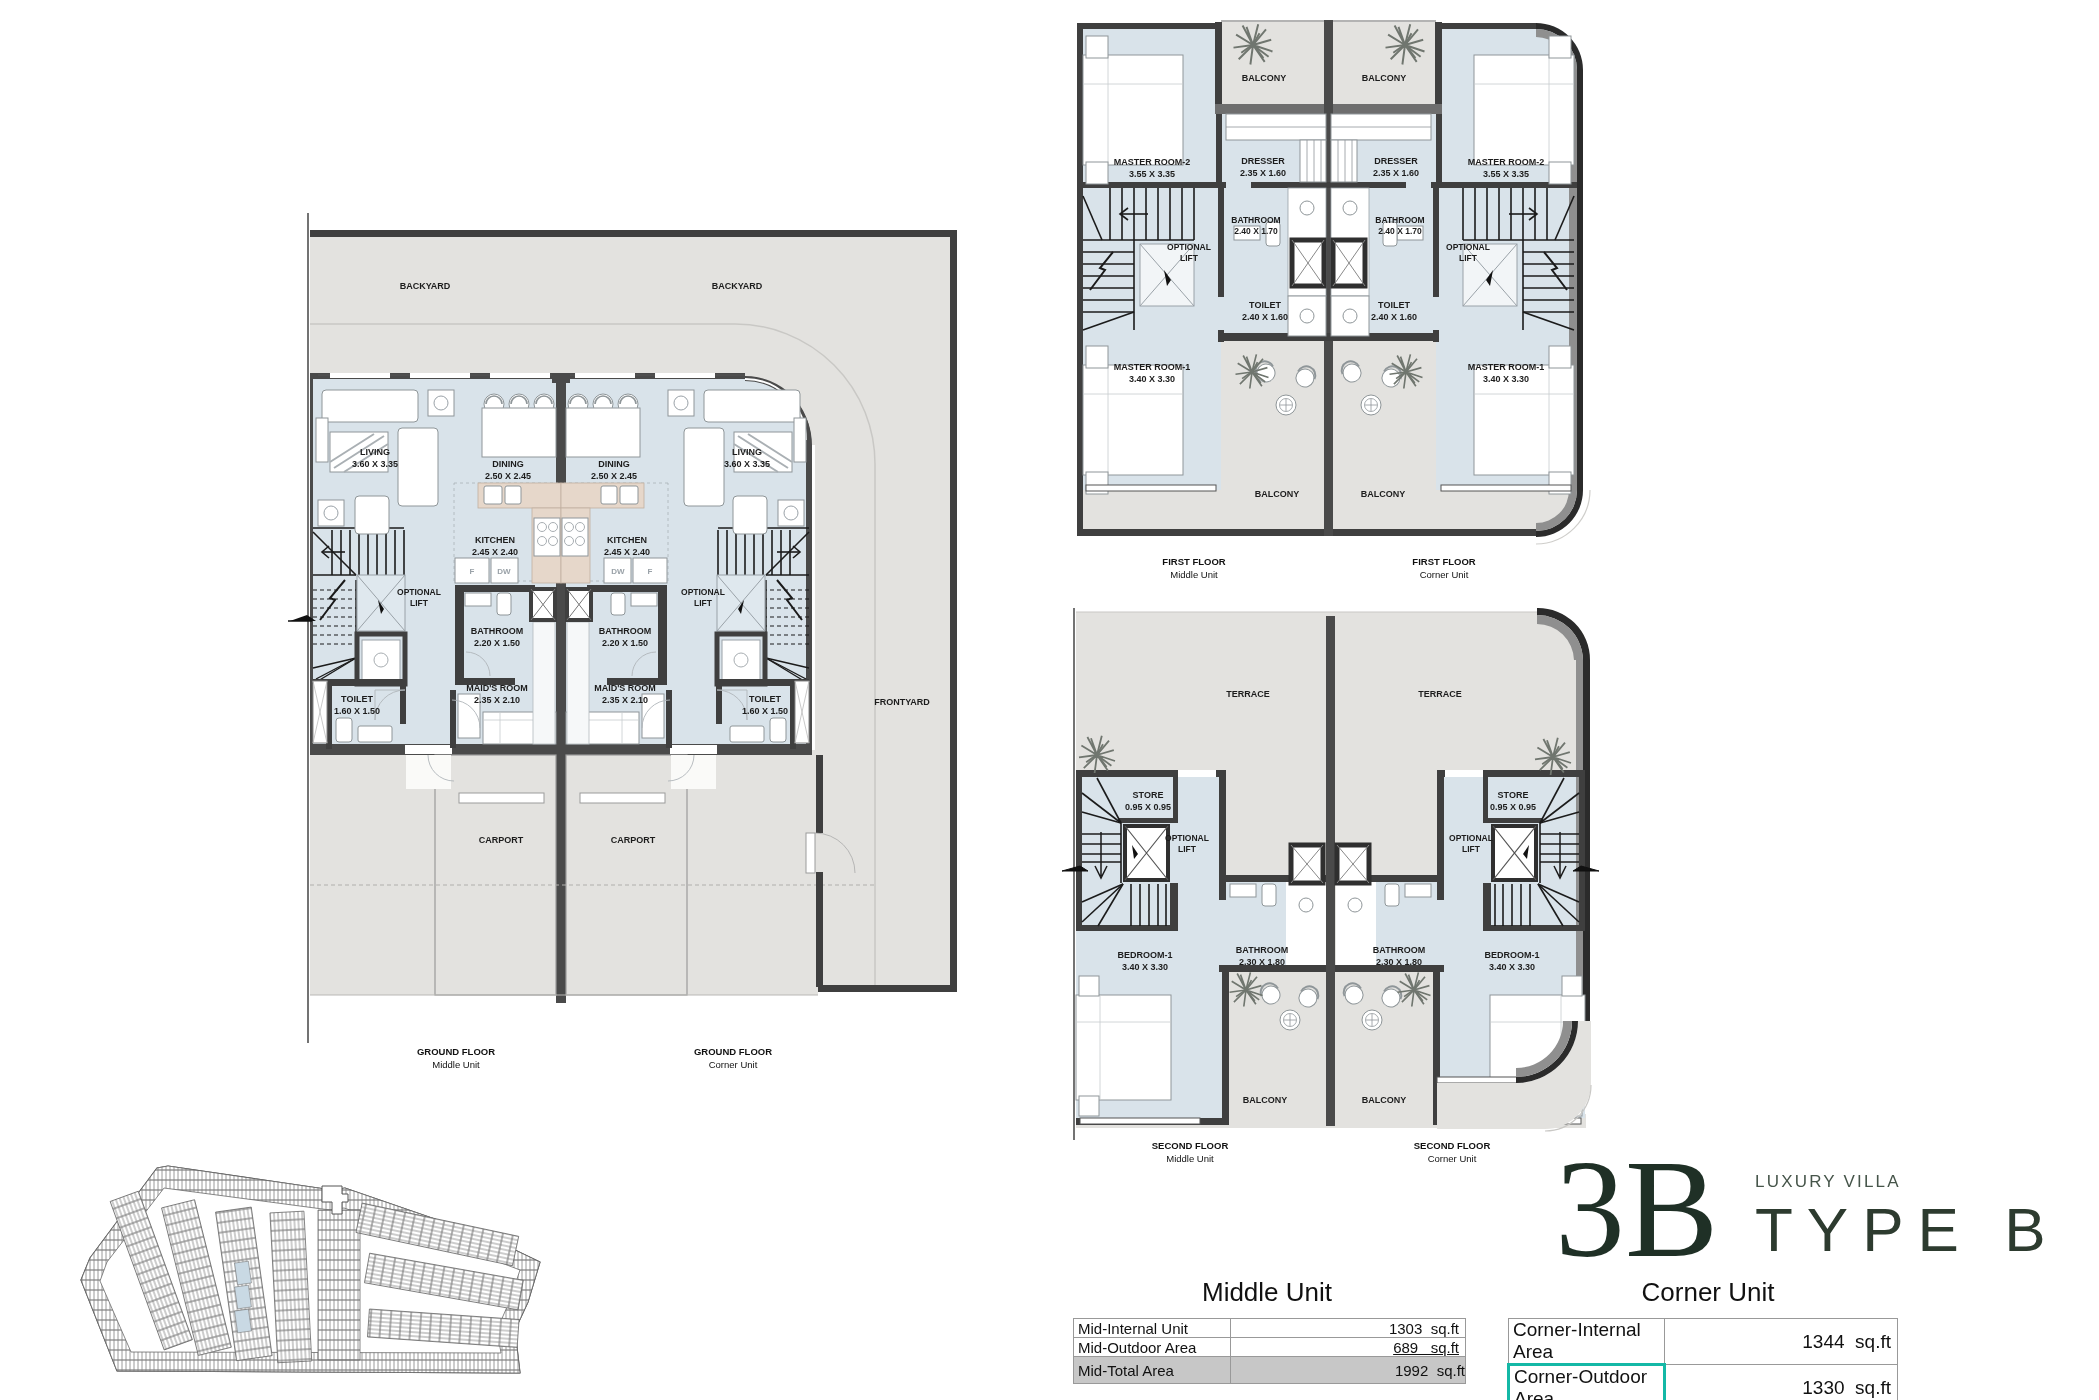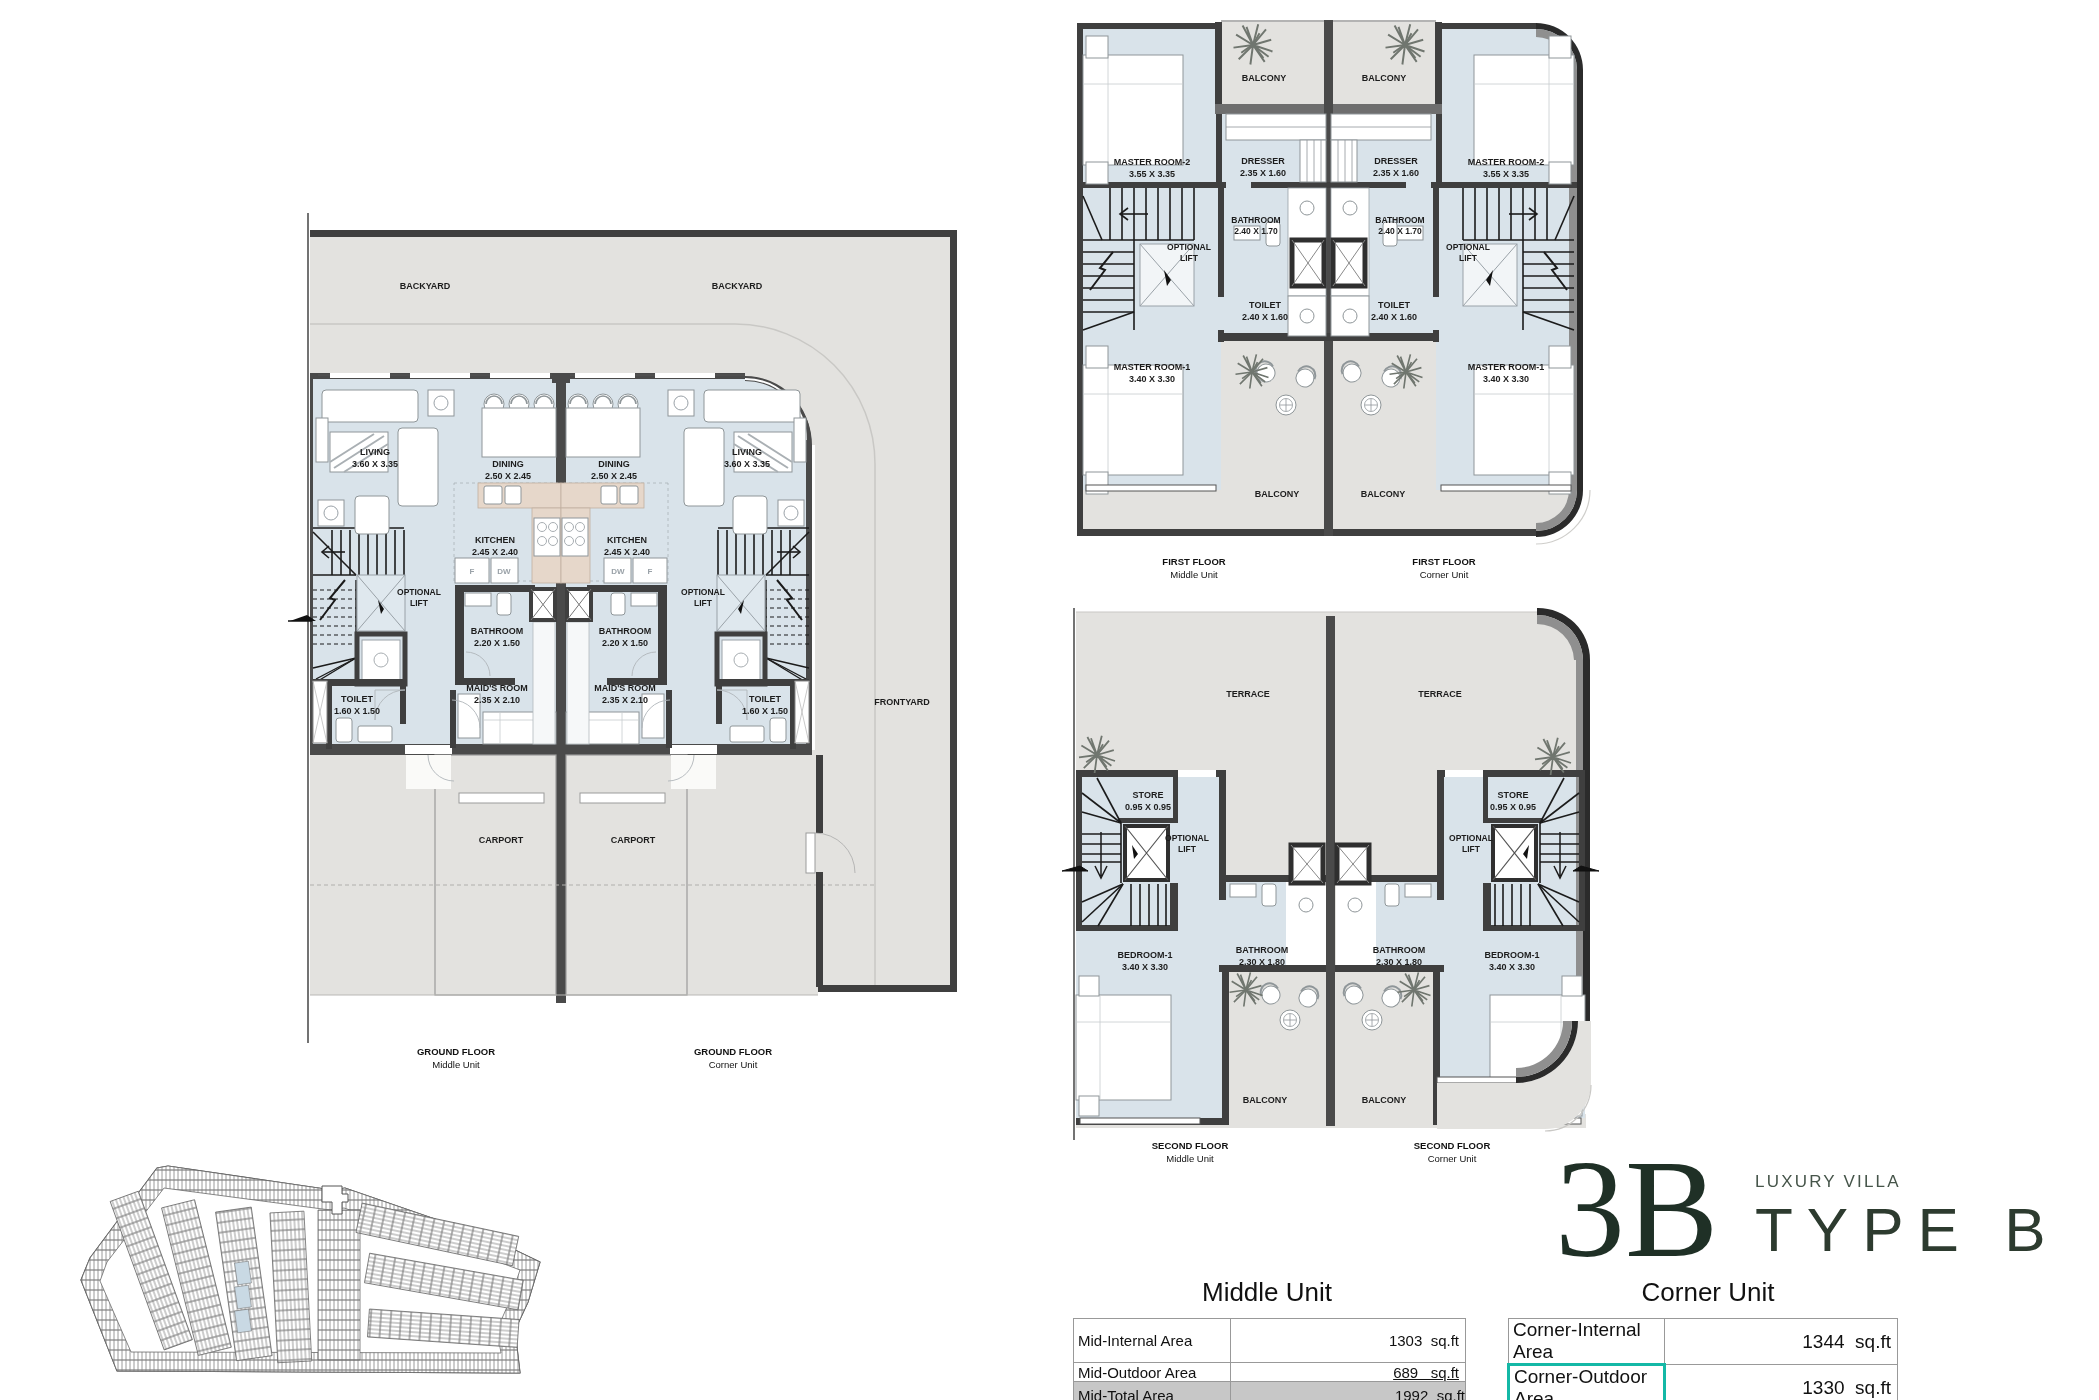--- a/index.html
+++ b/index.html
@@ -638,22 +638,22 @@
 
 <g id="tables" font-family="Liberation Sans, sans-serif">
   <text x="1267" y="1301" font-size="26" fill="#111" text-anchor="middle">Middle Unit</text>
   <text x="1708" y="1301" font-size="26" fill="#111" text-anchor="middle">Corner Unit</text>
 </g>
 </svg>
 <div style="position:absolute;left:1073px;top:1318px;width:393px;">
   <table style="width:100%;border-collapse:collapse;font-size:15px;color:#111;border:1px solid #999;">
     <tbody>
           <tr style="height:19px;">
-            <td style="border:1px solid #999;width:148px;padding:0 4px;">Mid-Internal Area</td>
-            <td style="border:1px solid #999;text-align:right;padding:13px 6px;">1303&nbsp;&nbsp;sq.ft</td>
+            <td style="border:1px solid #999;width:148px;padding:0 4px;">Mid-Internal Unit</td>
+            <td style="border:1px solid #999;text-align:right;padding:0 6px;">1303&nbsp;&nbsp;sq.ft</td>
           </tr>
     <tr style="height:19px;">
             <td style="border:1px solid #999;padding:0 4px;">Mid-Outdoor Area</td>
             <td style="border:1px solid #999;text-align:right;padding:0 6px;text-decoration:underline;">689&nbsp;&nbsp;&nbsp;sq.ft</td>
           </tr>
     <tr style="height:27px;background:#c7c7c7;">
             <td style="border:1px solid #999;padding:0 4px;">Mid-Total Area</td>
             <td style="border:1px solid #999;text-align:right;padding:0 0;">1992&nbsp;&nbsp;sq.ft</td>
           </tr>
   </tbody>

